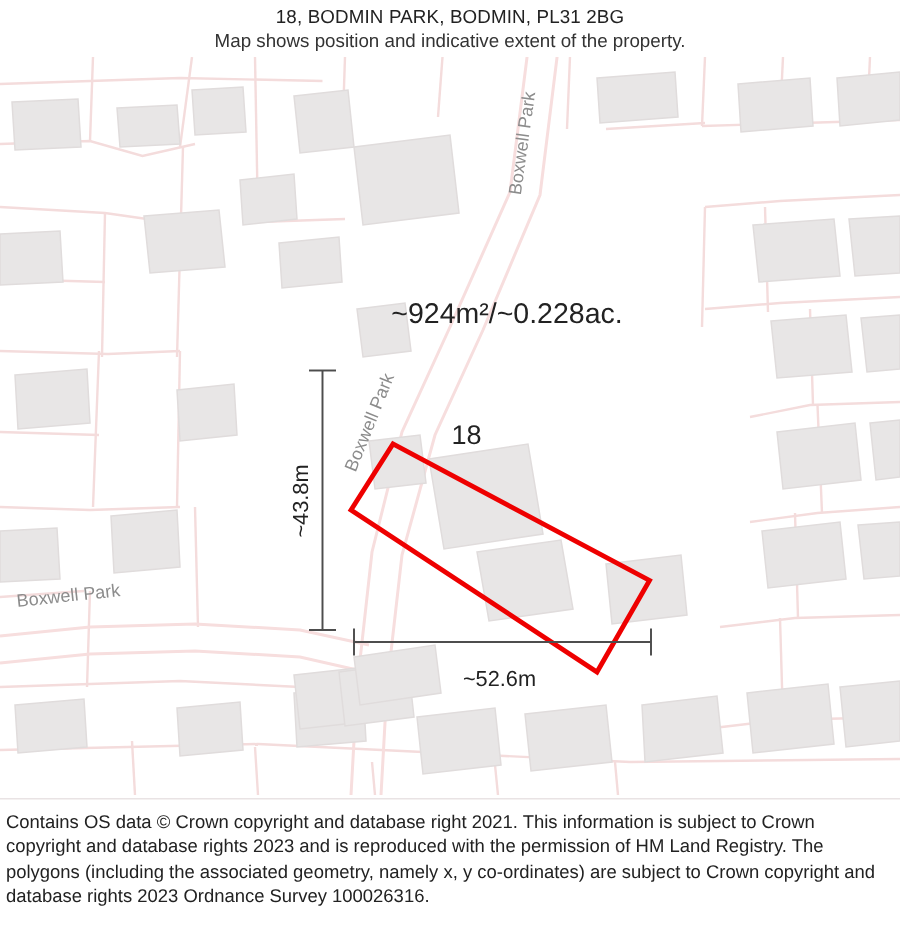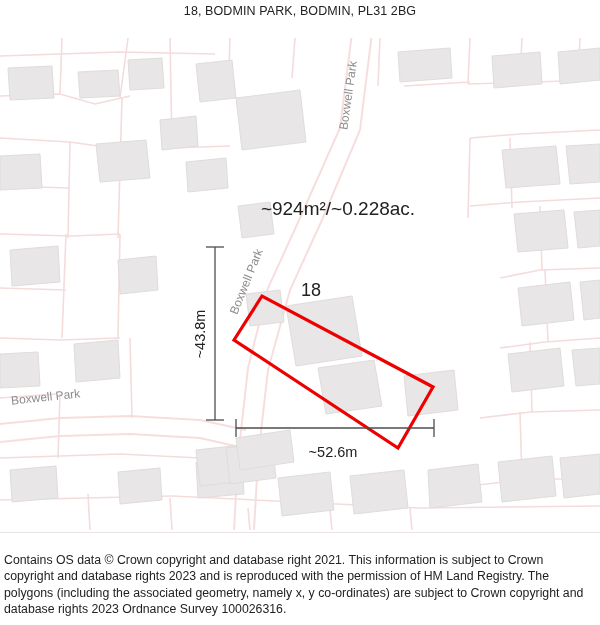--- a/index.html
+++ b/index.html
@@ -47,40 +47,41 @@
     overflow: hidden;
   }
   #map svg { display: block; }
 
   
   #footer {
     position: absolute;
     top: 532px; left: 0;
     width: 600px;
     height: 93px;
-    padding: 20px 4px 0 4px;
+    padding: 8px 4px 0 4px;
     font-size: 12.3px;
     line-height: 16.4px;
     color: #222;
   }
   #footer-line {
     position: absolute;
     top: 0; left: 0;
     width: 600px;
     height: 1px;
     background: #e9e3e4;
   }
 </style>
 </head>
 <body>
 
 <div id="page">
 
   <div id="header">
     <div id="title">18, BODMIN PARK, BODMIN, PL31 2BG</div>
+    <div id="subtitle">Map shows position and indicative extent of the property.</div>
   </div>
 
   <div id="map">
     <svg width="600" height="492" viewBox="0 0 600 492" xmlns="http://www.w3.org/2000/svg">
 
       <g stroke="#f4dcdc" stroke-width="1.6" fill="none">
         <path d="M0 18 L120 14 L215 16"></path>
         <path d="M0 58 L60 56 L95 66 L130 58"></path>
         <path d="M60 56 L62 0"></path>
         <path d="M128 0 L120 60"></path>

